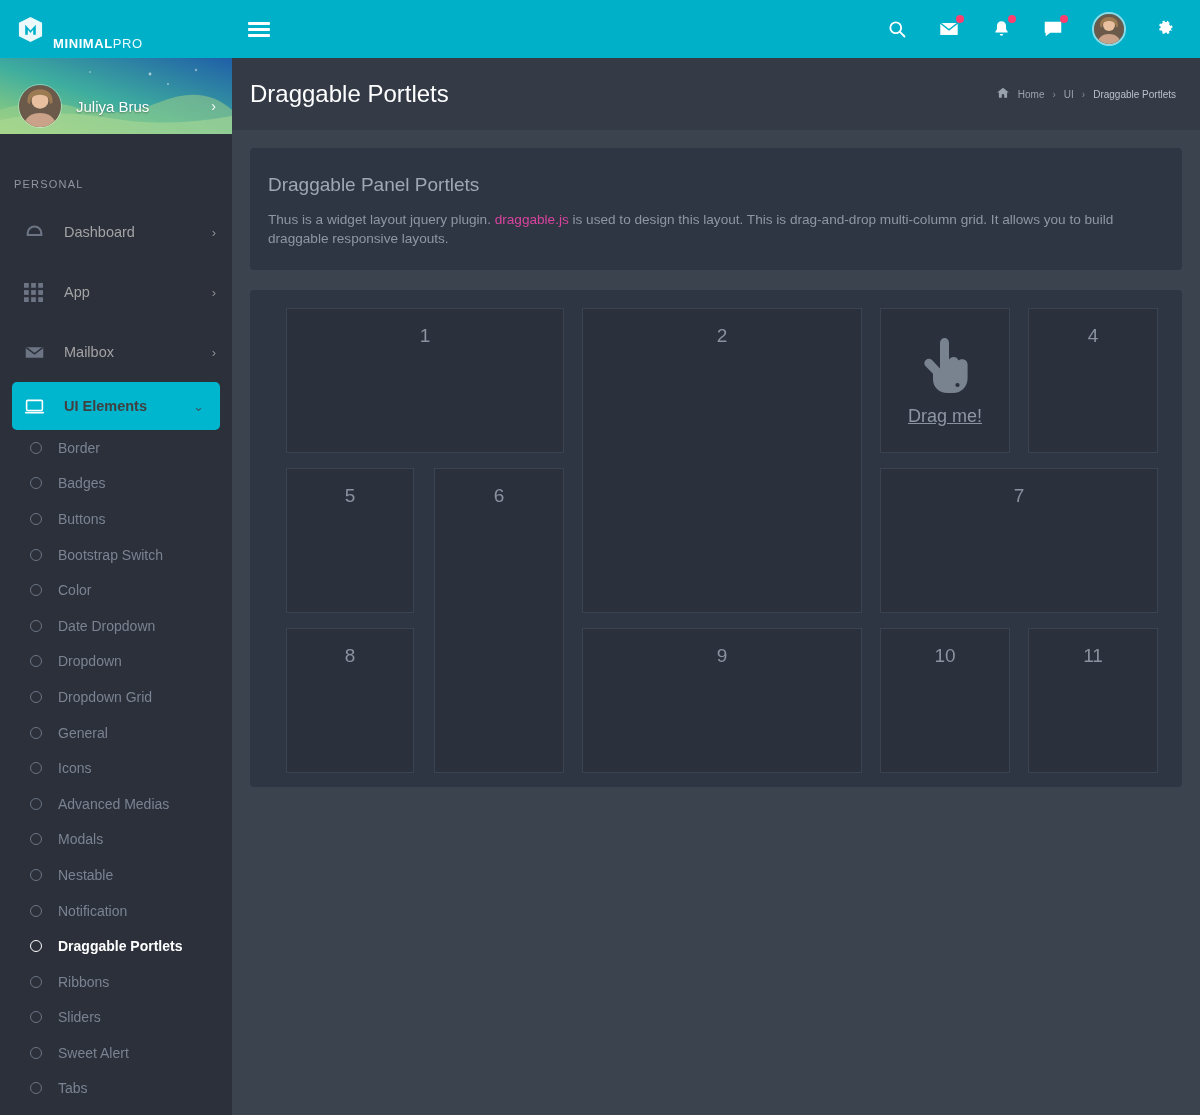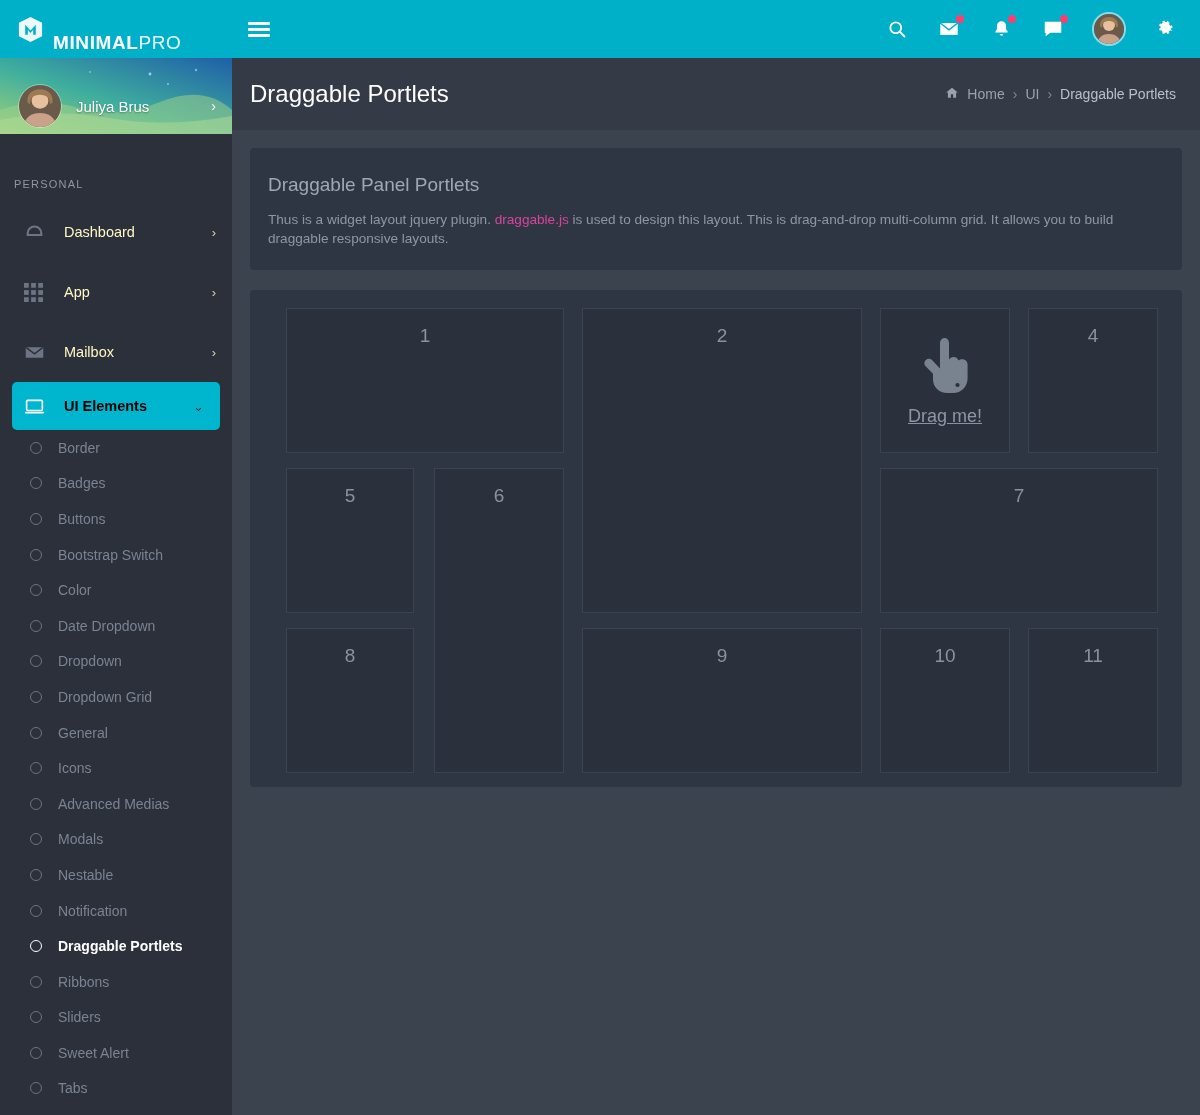--- a/index.html
+++ b/index.html
@@ -18,21 +18,21 @@
     display: flex; align-items: center;
   }
   .brand {
     width: 232px; height: 58px;
     display: flex; align-items: center;
     padding-left: 17px; gap: 9px;
     flex: 0 0 232px;
   }
   .brand-logo { width: 27px; height: 27px; display:block; }
   .brand-name {
-    font-size: 19px; letter-spacing: 0.6px;
+    font-size: 13px; letter-spacing: 0.6px;
     color: #ffffff; white-space: nowrap; margin-top: 28px;
   }
   .brand-name b { font-weight: 700; }
   .brand-name i { font-style: normal; font-weight: 400; color: #eafbff; }
 
   .hamburger {
     margin-left: 16px;
     width: 22px; height: 20px;
     display: flex; flex-direction: column; justify-content: center; gap: 3px;
     cursor: pointer;
@@ -96,28 +96,28 @@
   .profile-chev { margin-left: auto; color: #ffffff; font-size: 14px; opacity:.95; }
 
   .sec-title {
     color: #8f96a3; font-size: 11px; letter-spacing: 1.2px;
     padding: 24px 0 12px 14px; text-transform: uppercase;
   }
 
   .nav-item {
     display: flex; align-items: center;
     height: 60px; padding: 0 16px 0 24px;
-    color: #fef9c3; font-size: 14.5px; cursor: pointer;
+    color: #a3a3a3; font-size: 14.5px; cursor: pointer;
   }
   .nav-item .ic { width: 26px; flex: 0 0 26px; display:flex; align-items:center; }
   .nav-item .lbl { margin-left: 14px; }
   .nav-item .arr { margin-left: auto; font-size: 13px; opacity: .8; }
 
   .nav-item.active {
-    background: #00b6cf; color: #000000;
+    background: #00b6cf; color: #404040;
     margin: 0 12px; padding-left: 12px;
     border-radius: 5px; height: 48px;
   }
   .nav-item.active .lbl { font-weight: 600; }
 
   .sub-item {
     display: flex; align-items: center;
     height: 35.6px; padding-left: 30px;
     color: #7b8392; font-size: 14px; cursor: pointer;
   }
@@ -133,21 +133,21 @@
   
   .main { position: absolute; top: 58px; left: 232px; width: 968px; height: 1057px; }
 
   .page-head {
     height: 72px; background: #343b47;
     display: flex; align-items: center;
     padding: 0 24px 0 18px;
   }
   .page-title { color: #ffffff; font-size: 24px; font-weight: 400; }
   .crumb { margin-left: auto; display: flex; align-items: center; gap: 8px;
-           color: #9aa2ae; font-size: 14px; text-align: center; }
+           color: #9aa2ae; font-size: 10px; text-align: center; }
   .crumb a { color: #9aa2ae; text-decoration: none; cursor: pointer; }
   .crumb .sep { opacity: .75; }
   .crumb .cur { color: #b9c0ca; }
 
   .content { padding: 18px; }
 
   .card {
     background: #2f3643; border-radius: 4px;
     padding: 26px 18px 22px 18px;
   }

